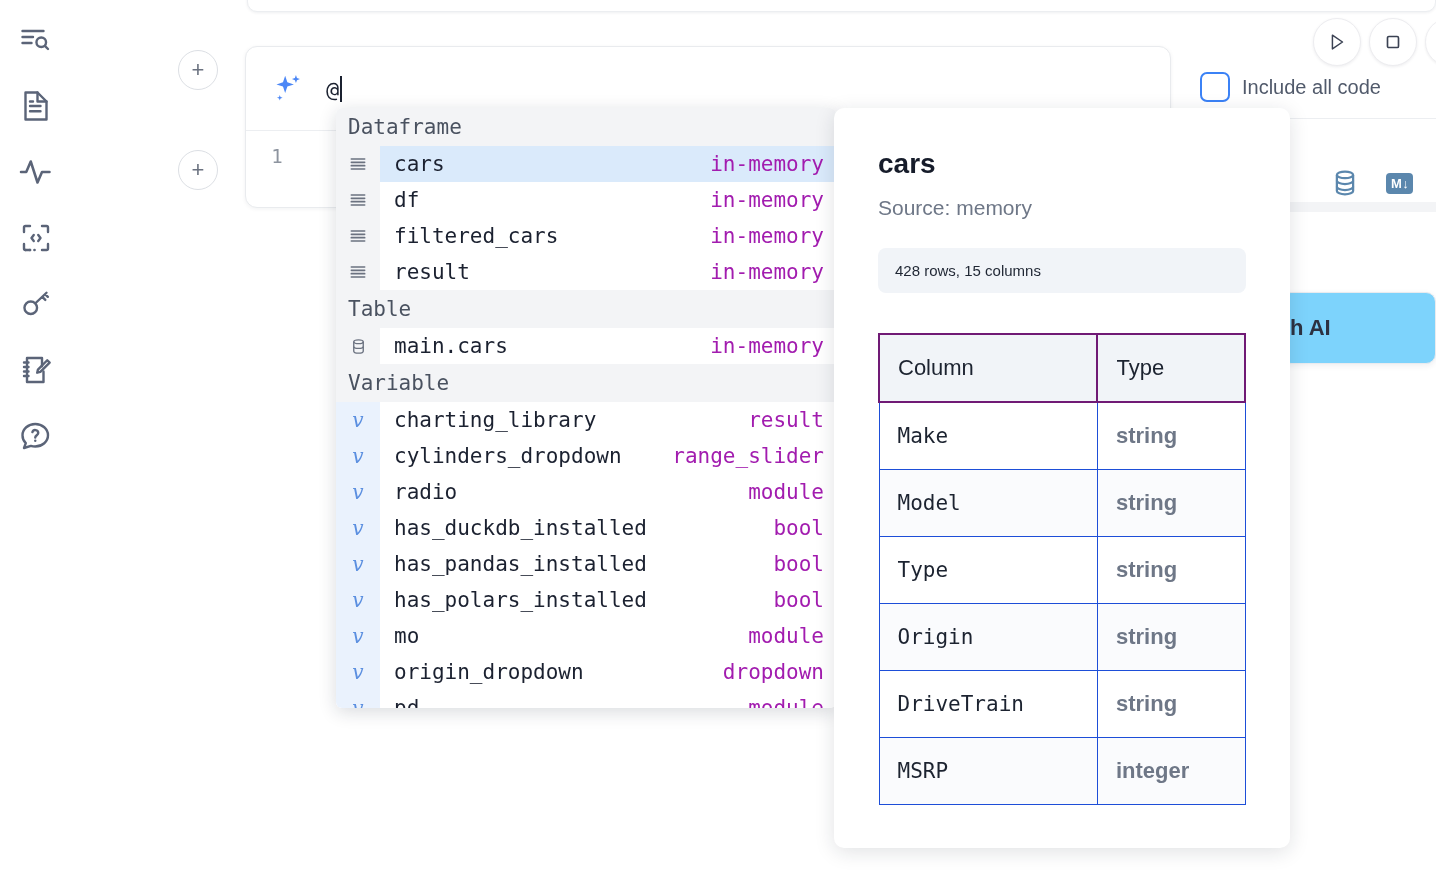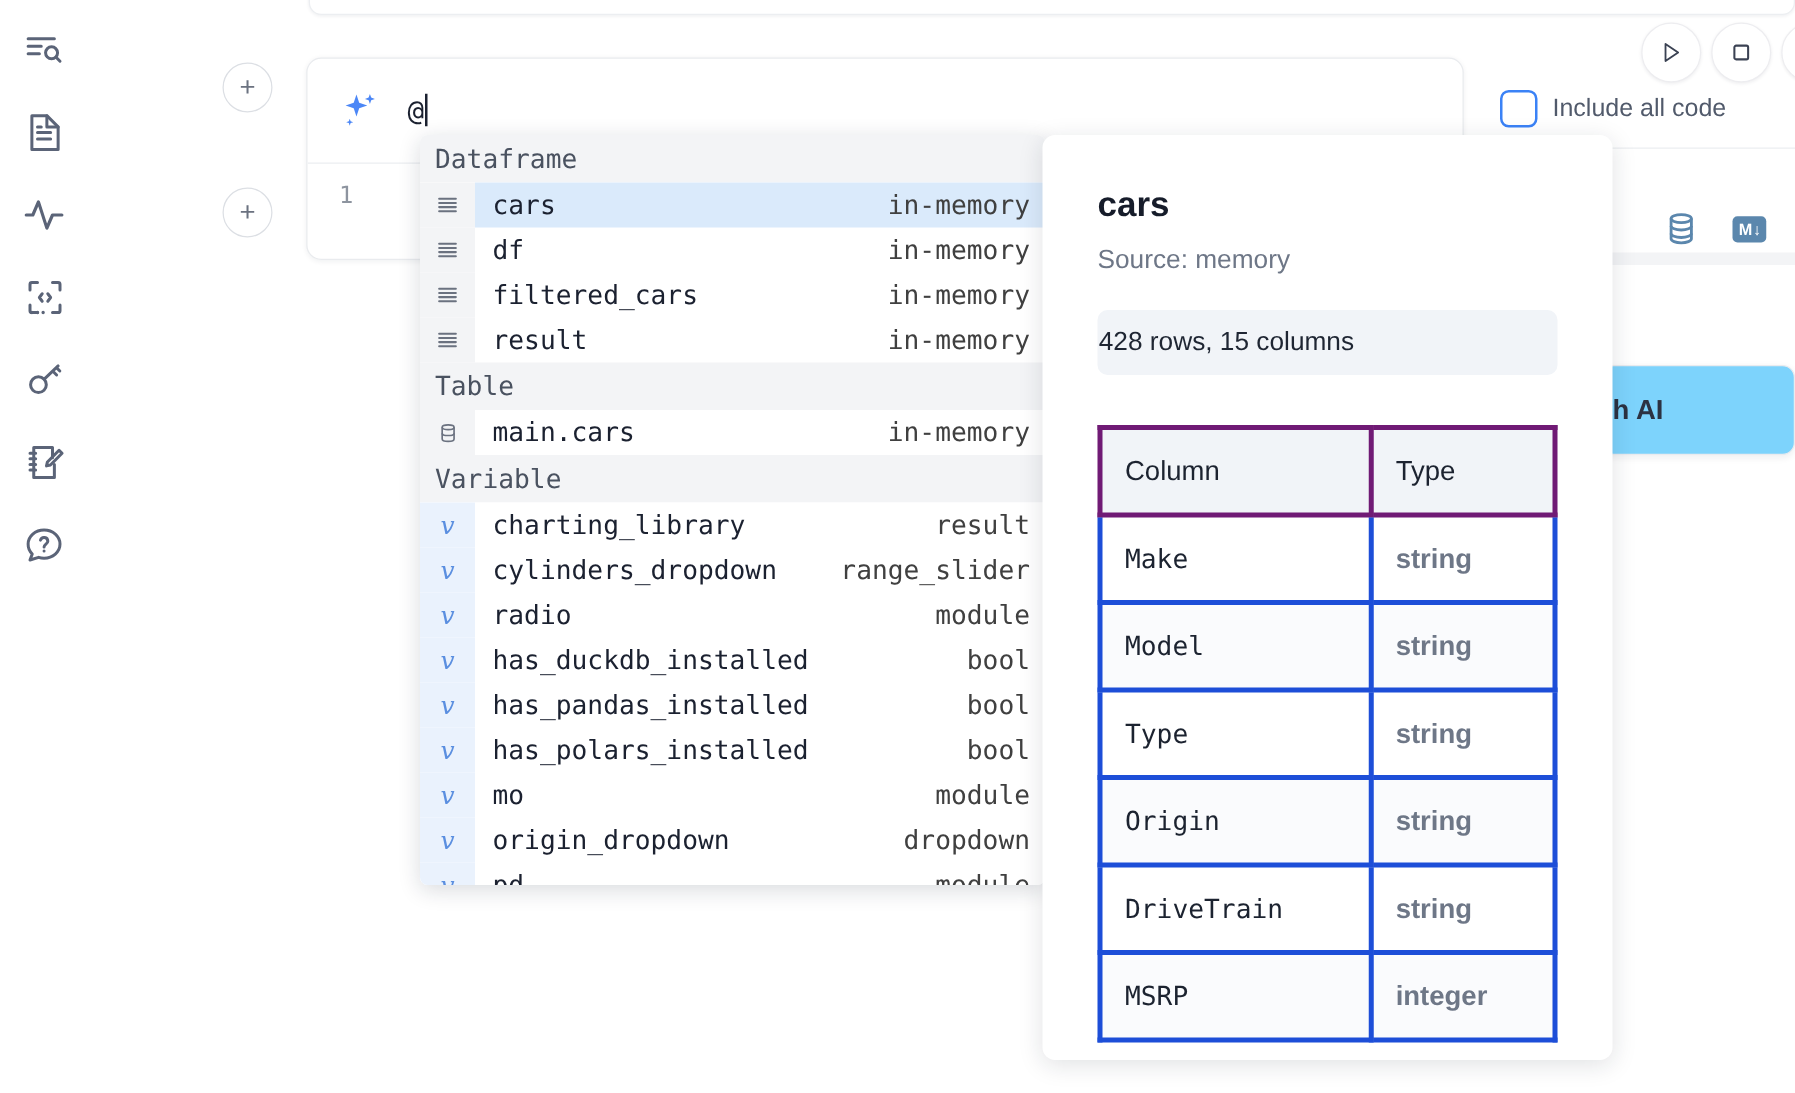--- a/index.html
+++ b/index.html
@@ -142,48 +142,48 @@
   .ac-icon {
     width: 44px; flex: 0 0 44px; height: 36px; background: #f3f4f6;
     display: flex; align-items: center; justify-content: center; color: #6b7280;
   }
   .ac-item.var .ac-icon { background: #eaf2fd; color: #5b8fe0; font-style: italic;
                           font-size: 20px; font-family: "DejaVu Serif", serif; }
   .ac-name-wrap {
     flex: 1 1 auto; height: 36px; display: flex; align-items: center;
     justify-content: space-between; padding: 0 12px 0 14px;
   }
-  .ac-type { color: #404040; font-size: 21px; white-space: nowrap; text-align: right; }
+  .ac-type { color: #a21caf; font-size: 21px; white-space: nowrap; text-align: right; }
   .ac-clip { position: absolute; left: 0; top: 0; width: 500px; overflow: hidden; }
 
   
   .detail {
     position: absolute; left: 834px; top: 108px; width: 456px; height: 740px;
     background: #ffffff; border-radius: 10px;
     box-shadow: 0 4px 20px rgba(20,30,50,.13);
     padding: 40px 44px 0 44px;
     overflow: hidden;
   }
   .detail-title { font-size: 28px; font-weight: bold; color: #161c2a; }
   .detail-source { margin-top: 16px; font-size: 21px; color: #6e7787; }
   .detail-shape {
     margin-top: 28px; background: #f1f4f8; border-radius: 8px;
-    padding: 14px 1px; font-size: 21px; color: #1f2633;
+    padding: 14px 17px; font-size: 15px; color: #1f2633;
   }
   .dtable {
     margin-top: 40px; width: 368px; border-collapse: collapse;
     border: 1px solid #e4e8ee;
   }
   .dtable th {
     background: #f1f4f8; text-align: left; font-weight: normal;
     font-size: 22px; color: #1c2330; padding: 20px 18px;
-    border: 4px solid #701a75;
+    border: 2px solid #701a75;
   }
   .dtable td {
-    padding: 20px 18px; border: 4px solid #1d4ed8; font-size: 22px;
+    padding: 20px 18px; border: 1px solid #1d4ed8; font-size: 22px;
   }
   .dtable td.col { font-family: "DejaVu Sans Mono", monospace; color: #1c2330; font-size: 21px; }
   .dtable td.typ { color: #6e7787; font-weight: bold; }
   .dtable tr:nth-child(even) td { background: #fafbfd; }
 </style>
 </head>
 <body>
 
 <div id="root">
 

